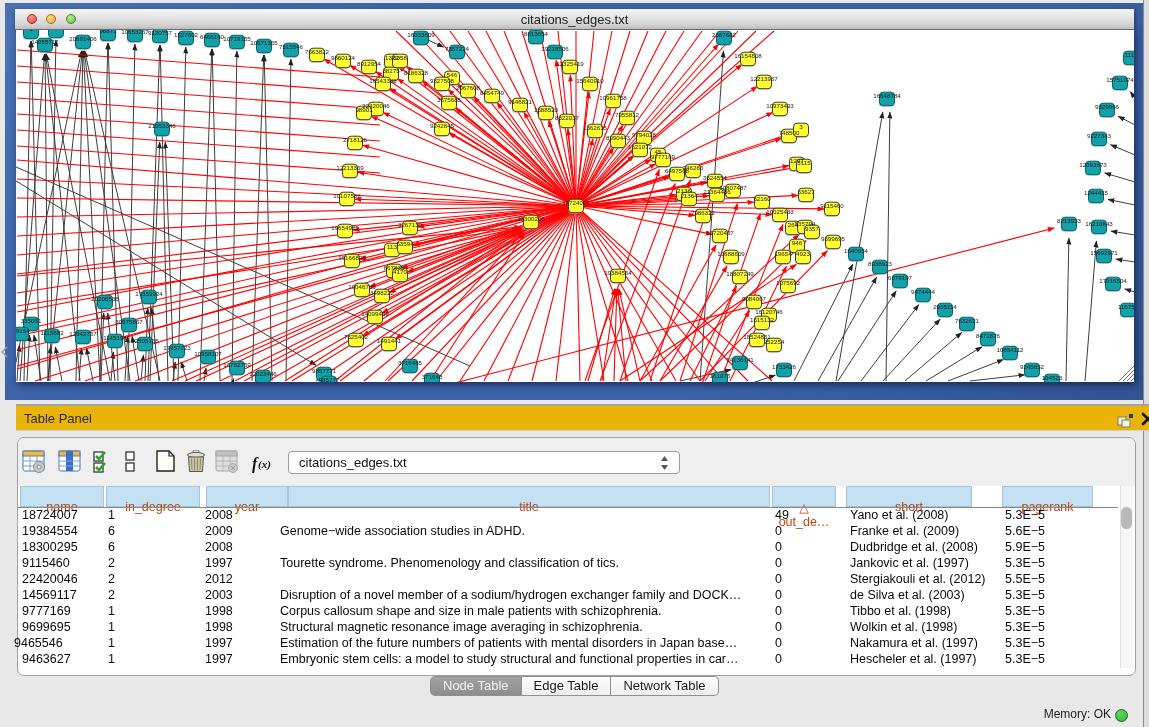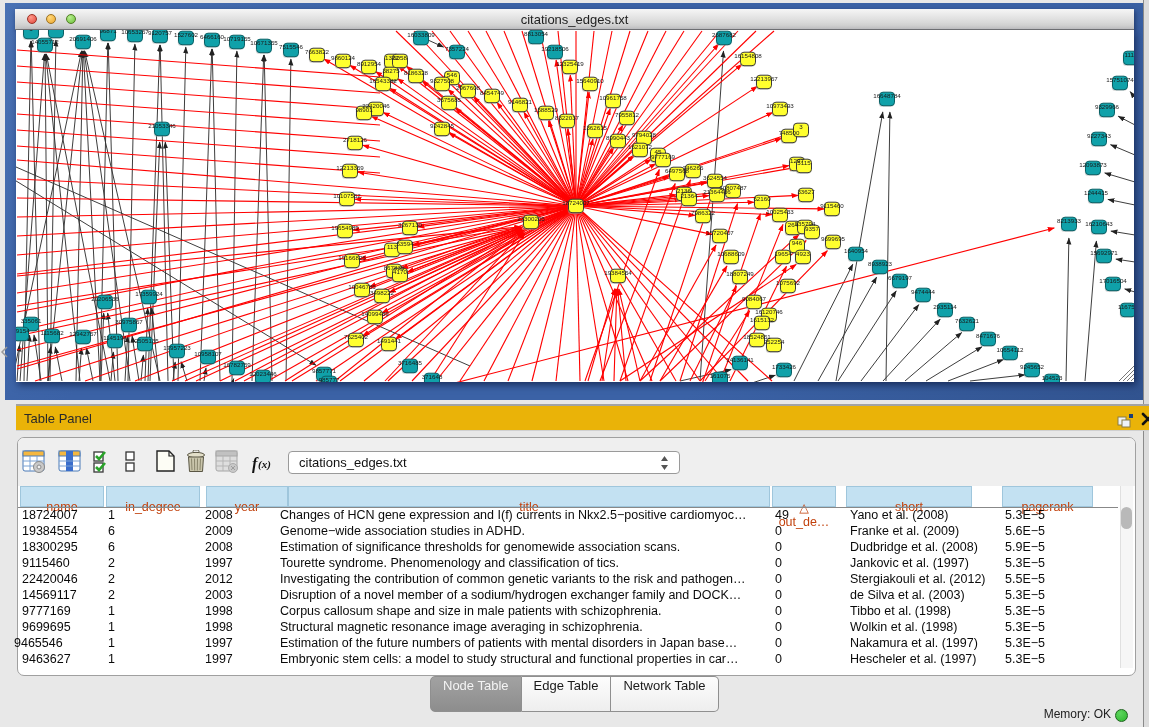--- a/index.html
+++ b/index.html
@@ -22,21 +22,21 @@
 #combo{position:absolute;left:270px;top:13px;width:392px;height:23px;background:#fff;
  border:1px solid #9a9a9a;border-radius:4px;font-size:13px;color:#111;padding:3px 0 0 10px}
 .th{position:absolute;top:486px;height:21px;background:#c3e1f2;border:1px solid #9fc6dc;
  font-size:12.5px;text-align:center;padding-top:13px;color:#c2410c}
 .tr{position:absolute;left:0;height:16px;width:1100px;font-size:12.5px;color:#0a0a0a}
 .tr span{position:absolute;white-space:nowrap}
 #hdrline{position:absolute;left:18px;top:507px;width:1100px;height:1px;background:#888}
 #sbtrack{position:absolute;left:1120px;top:486px;width:13px;height:182px;background:#f6f6f6;border-left:1px solid #e0e0e0}
 #sbthumb{position:absolute;left:1121px;top:507px;width:11px;height:22px;background:#b9b9b9;border-radius:6px}
 #tabs{position:absolute;left:430px;top:676px;height:20px;display:flex}
-.tab{height:36px;border:1px solid #8f8f8f;border-left:none;font-size:13px;
+.tab{height:20px;border:1px solid #8f8f8f;border-left:none;font-size:13px;
  padding:1px 12px 0;background:linear-gradient(#fdfdfd,#eee);color:#1a1a1a;text-align:center}
 .tab.first{border-left:1px solid #8f8f8f;border-radius:5px 0 0 5px}
 .tab.last{border-radius:0 5px 5px 0}
 .tab.sel{background:linear-gradient(#a2a2a2,#8d8d8d);color:#f4f4f4}
 #mem{position:absolute;right:38px;top:707px;font-size:12px;color:#222}
 #memdot{position:absolute;left:1115px;top:709px;width:13px;height:13px;border-radius:50%;
  background:radial-gradient(circle at 35% 30%,#5ed65e,#2eb62e);border:1px solid #1e641e}
 </style></head><body>
 <div id="frame">
  <div id="titlebar">
@@ -820,57 +820,54 @@
 <div class="th" style="left:206px;width:82px">year</div>
 <div class="th" style="left:288px;width:482px">title</div>
 <div class="th" style="left:772px;width:64px">△ out_de…</div>
 <div class="th" style="left:846px;width:126px">short</div>
 <div class="th" style="left:1002px;width:91px">pagerank</div>
 <div id="hdrline"></div>
 <div class="tr" style="top:508px">
     <span style="left:22px">18724007</span>
     <span style="left:108px">1</span>
     <span style="left:205px">2008</span>
-    <span style="left:280px">Changes of HCN gene expression and I(f) currents in Nkx2.5−positive cardiomyoc…</span>
     <span style="left:775px">49</span>
     <span style="left:850px">Yano et al. (2008)</span>
     <span style="left:1005px">5.3E−5</span>
   </div>
 <div class="tr" style="top:524px">
     <span style="left:22px">19384554</span>
     <span style="left:108px">6</span>
     <span style="left:205px">2009</span>
     <span style="left:280px">Genome−wide association studies in ADHD.</span>
     <span style="left:775px">0</span>
     <span style="left:850px">Franke et al. (2009)</span>
     <span style="left:1005px">5.6E−5</span>
   </div>
 <div class="tr" style="top:540px">
     <span style="left:22px">18300295</span>
     <span style="left:108px">6</span>
     <span style="left:205px">2008</span>
-    <span style="left:280px">Estimation of significance thresholds for genomewide association scans.</span>
     <span style="left:775px">0</span>
     <span style="left:850px">Dudbridge et al. (2008)</span>
     <span style="left:1005px">5.9E−5</span>
   </div>
 <div class="tr" style="top:556px">
     <span style="left:22px">9115460</span>
     <span style="left:108px">2</span>
     <span style="left:205px">1997</span>
     <span style="left:280px">Tourette syndrome. Phenomenology and classification of tics.</span>
     <span style="left:775px">0</span>
     <span style="left:850px">Jankovic et al. (1997)</span>
     <span style="left:1005px">5.3E−5</span>
   </div>
 <div class="tr" style="top:572px">
     <span style="left:22px">22420046</span>
     <span style="left:108px">2</span>
     <span style="left:205px">2012</span>
-    <span style="left:280px">Investigating the contribution of common genetic variants to the risk and pathogen…</span>
     <span style="left:775px">0</span>
     <span style="left:850px">Stergiakouli et al. (2012)</span>
     <span style="left:1005px">5.5E−5</span>
   </div>
 <div class="tr" style="top:588px">
     <span style="left:22px">14569117</span>
     <span style="left:108px">2</span>
     <span style="left:205px">2003</span>
     <span style="left:280px">Disruption of a novel member of a sodium/hydrogen exchanger family and DOCK…</span>
     <span style="left:775px">0</span>

